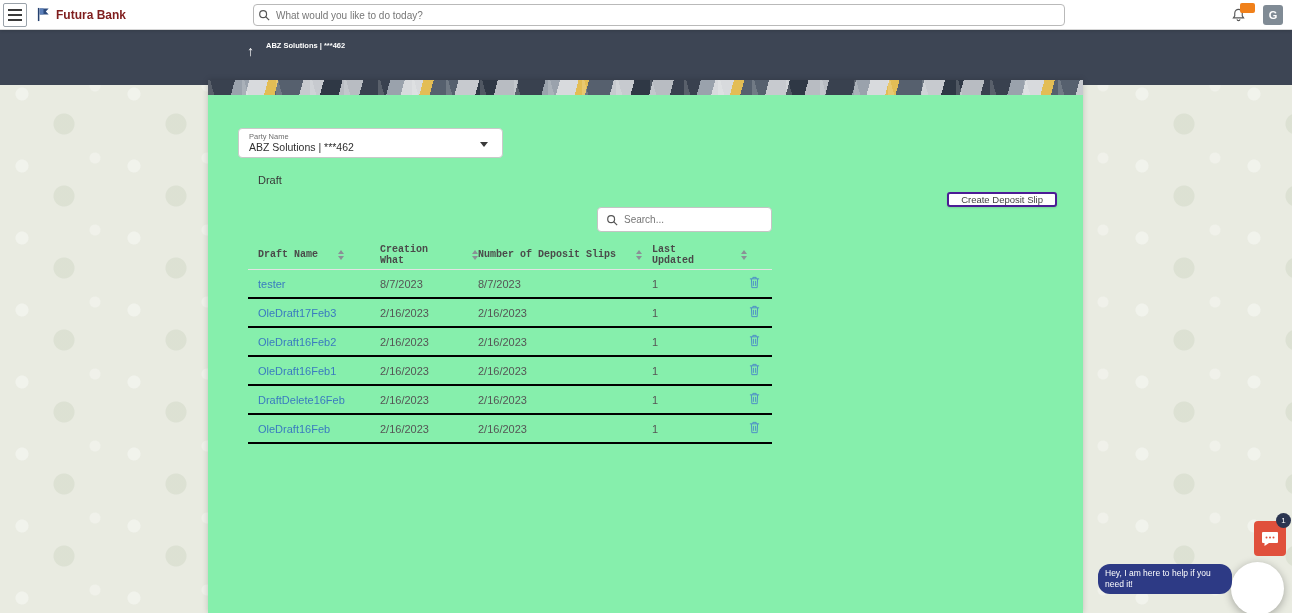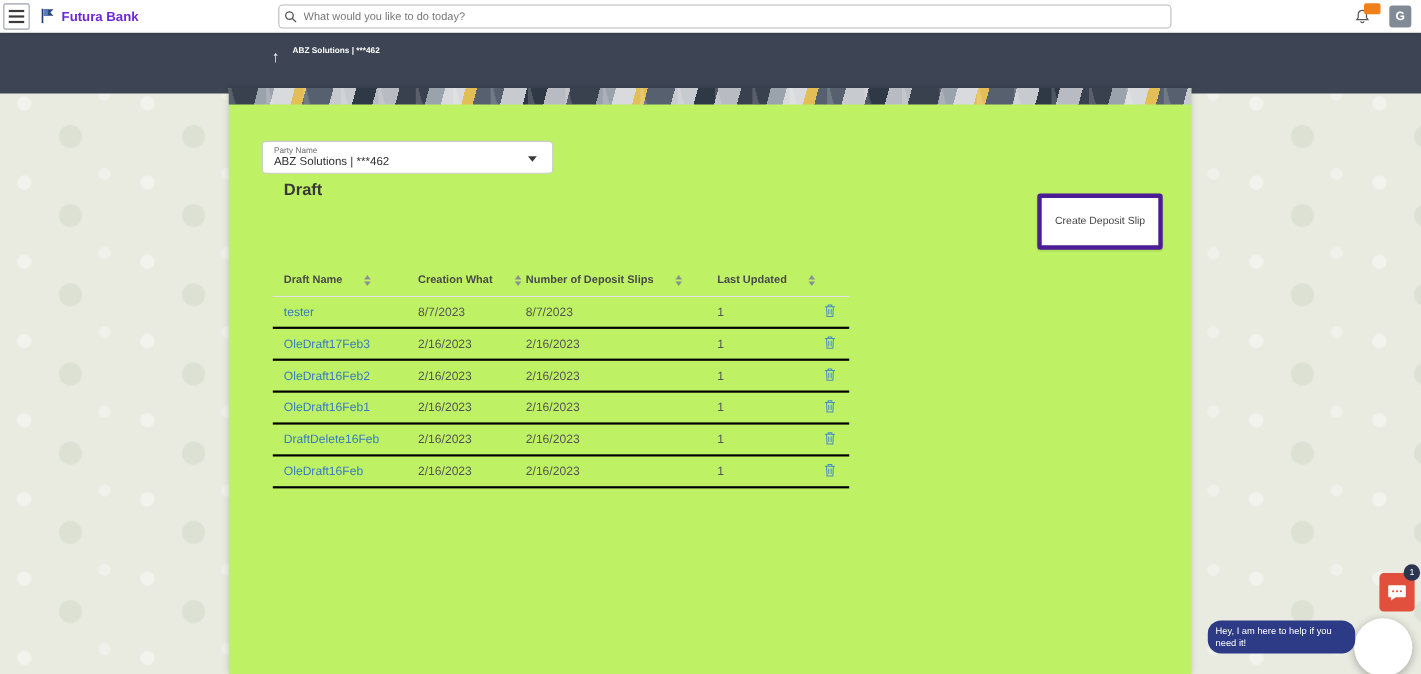--- a/index.html
+++ b/index.html
@@ -17,21 +17,21 @@
 
   
   .topbar { position:absolute; top:0; left:0; width:1292px; height:30px; background:#fff;
             border-bottom:1px solid #d6d6d6; box-shadow:0 1px 3px rgba(0,0,0,.14);
             display:flex; align-items:center; z-index:10; }
   .menu-btn { width:24px; height:24px; margin-left:3px; border:1px solid #9aa2aa; border-radius:2px;
               background:#fff; display:flex; flex-direction:column; justify-content:center;
               align-items:center; gap:3px; cursor:pointer; }
   .menu-btn span { width:14px; height:2px; background:#3a3a3a; }
   .brand { display:flex; align-items:center; gap:5px; margin-left:9px; }
-  .brand-name { font-size:12px; font-weight:bold; color:#6d28d9; }
+  .brand-name { font-size:12px; font-weight:bold; color:#7f1d1d; }
   .global-search { position:absolute; left:253px; top:4px; width:812px; height:22px;
                    border:1px solid #b9b9b9; border-radius:4px; background:#fff;
                    display:flex; align-items:center; gap:6px; padding:0 4px; }
   .global-search input, .search-box input { border:none; outline:none; flex:1; font-size:10px;
                    color:#333; font-family:"Liberation Sans", sans-serif; background:transparent; }
   .global-search input::placeholder, .search-box input::placeholder { color:#767676; }
   .topbar-right { position:absolute; right:9px; top:0; height:30px; display:flex; align-items:center; gap:16px; }
   .bell-wrap { position:relative; width:16px; height:16px; cursor:pointer; }
   .mail-badge { position:absolute; top:-4px; left:9px; min-width:15px; height:10px; padding:0 2px;
                 background:#f0801a; border-radius:2px; color:#fff; font-size:6.5px;
@@ -41,51 +41,51 @@
             justify-content:center; cursor:pointer; }
 
   
   .hero { position:absolute; top:30px; left:0; width:1292px; height:55px; background:#3d4554; z-index:1; }
   .hero-content { position:absolute; left:247px; top:9px; display:flex; gap:12px; color:#fff; }
   .back-arrow { font-size:14px; margin-top:4px; cursor:pointer; }
   .hero-title { font-size:17px; font-weight:bold; letter-spacing:.2px; }
   .hero-subtitle { font-size:7.5px; font-weight:bold; margin-top:2px; }
 
   
-  .card { position:absolute; left:208px; top:80px; width:875px; height:533px; background:#bef264;
+  .card { position:absolute; left:208px; top:80px; width:875px; height:533px; background:#86efac;
           box-shadow:0 0 6px rgba(0,0,0,.18); z-index:2; }
   .mosaic { height:15px; width:100%;
     background-image:
       linear-gradient(75deg, rgba(255,255,255,.16) 0 6px, transparent 6px 20px),
       repeating-linear-gradient(105deg, #39414f 0 26px, #9aa2ac 26px 40px, #d8dadd 40px 58px,
         #e3bd55 58px 68px, #56606e 68px 92px, #c7cacf 92px 112px, #2f3845 112px 130px, #b8bcc2 130px 150px);
     background-size:34px 15px, auto; }
 
   .party-select { position:absolute; left:30px; top:48px; width:265px; height:30px;
                   border:1px solid #c9c9c9; border-radius:4px; background:#fff; cursor:pointer; }
   .party-label { position:absolute; left:10px; top:3px; font-size:7.5px; color:#6e6e6e; }
   .party-value { position:absolute; left:10px; bottom:4px; font-size:10.5px; color:#2f2f2f; }
   .party-caret { position:absolute; right:14px; top:13px; width:0; height:0;
                  border:4px solid transparent; border-top:5px solid #3a3a3a; }
 
-  .section-title { position:absolute; left:50px; top:84px; font-size:15px; font-weight:bold; color:#383838; }
-  .create-btn { position:absolute; right:26px; top:96px; background:#fff; border:4px solid #4c1d95;
-                border-radius:3px; font-size:9.5px; color:#444; padding:16px 12px; cursor:pointer;
+  .section-title { position:absolute; left:50px; top:94px; font-size:11px; font-weight:normal; color:#383838; }
+  .create-btn { position:absolute; right:26px; top:112px; background:#fff; border:2px solid #4c1d95;
+                border-radius:3px; font-size:9.5px; color:#444; padding:0 12px; cursor:pointer;
                 box-shadow:0 1px 2px rgba(0,0,0,.12); font-family:"Liberation Sans", sans-serif; }
 
   .search-box { position:absolute; left:389px; top:127px; width:175px; height:25px;
                 border:1px solid #c4c4c4; border-radius:4px; background:#fff;
                 display:flex; align-items:center; gap:6px; padding:0 8px; }
 
   .table { position:absolute; left:40px; top:160px; width:524px; }
   .trow { display:grid; grid-template-columns:122px 98px 174px 95px 1fr; align-items:center;
           height:29px; border-bottom:2px solid #000000; padding-left:10px;
           font-size:11px; color:#555; }
   .thead { height:30px; border-bottom:1px solid #e3e3e3; font-size:10px; color:#4a4a4a; font-weight:bold; }
-  .th { display:flex; align-items:center; gap:20px; cursor:pointer; }
+  .th { display:flex; align-items:center; gap:20px; cursor:pointer;font-family:Liberation Mono, monospace; }
   .sort { display:inline-flex; flex-direction:column; gap:2px; }
   .sort b { display:block; width:0; height:0; border:3px solid transparent; }
   .sort b.up { border-bottom:4px solid #8a9096; margin-bottom:0; }
   .sort b.down { border-top:4px solid #8a9096; }
   .link { color:#3a7bbf; cursor:pointer; }
   .action-cell { justify-self:end; padding-right:12px; }
   .trash-btn { background:none; border:none; cursor:pointer; padding:0; line-height:0; }
 
   
   .chat-btn { position:absolute; left:1254px; top:521px; width:32px; height:35px; background:#e0503c;
@@ -153,20 +153,29 @@
 
   <div class="party-select">
     <span class="party-label">Party Name</span>
     <span class="party-value">ABZ Solutions | ***462</span>
     <span class="party-caret"></span>
   </div>
 
   <div class="section-title">Draft</div>
   <button class="create-btn">Create Deposit Slip</button>
 
+  <div class="search-box">
+    <span style="line-height:0;">
+      <svg width="12" height="12" viewBox="0 0 14 14">
+        <circle cx="6" cy="6" r="4" fill="none" stroke="#555" stroke-width="1.4"></circle>
+        <line x1="9.2" y1="9.2" x2="13" y2="13" stroke="#555" stroke-width="1.4"></line>
+      </svg>
+    </span>
+    <input type="text" placeholder="Search..." style="">
+  </div>
 
   <div class="table">
     <div class="trow thead">
       <div class="th">
         <span>Draft Name</span>
         <span class="sort">
             <b class="up"></b>
             <b class="down"></b>
           </span>
       </div>

